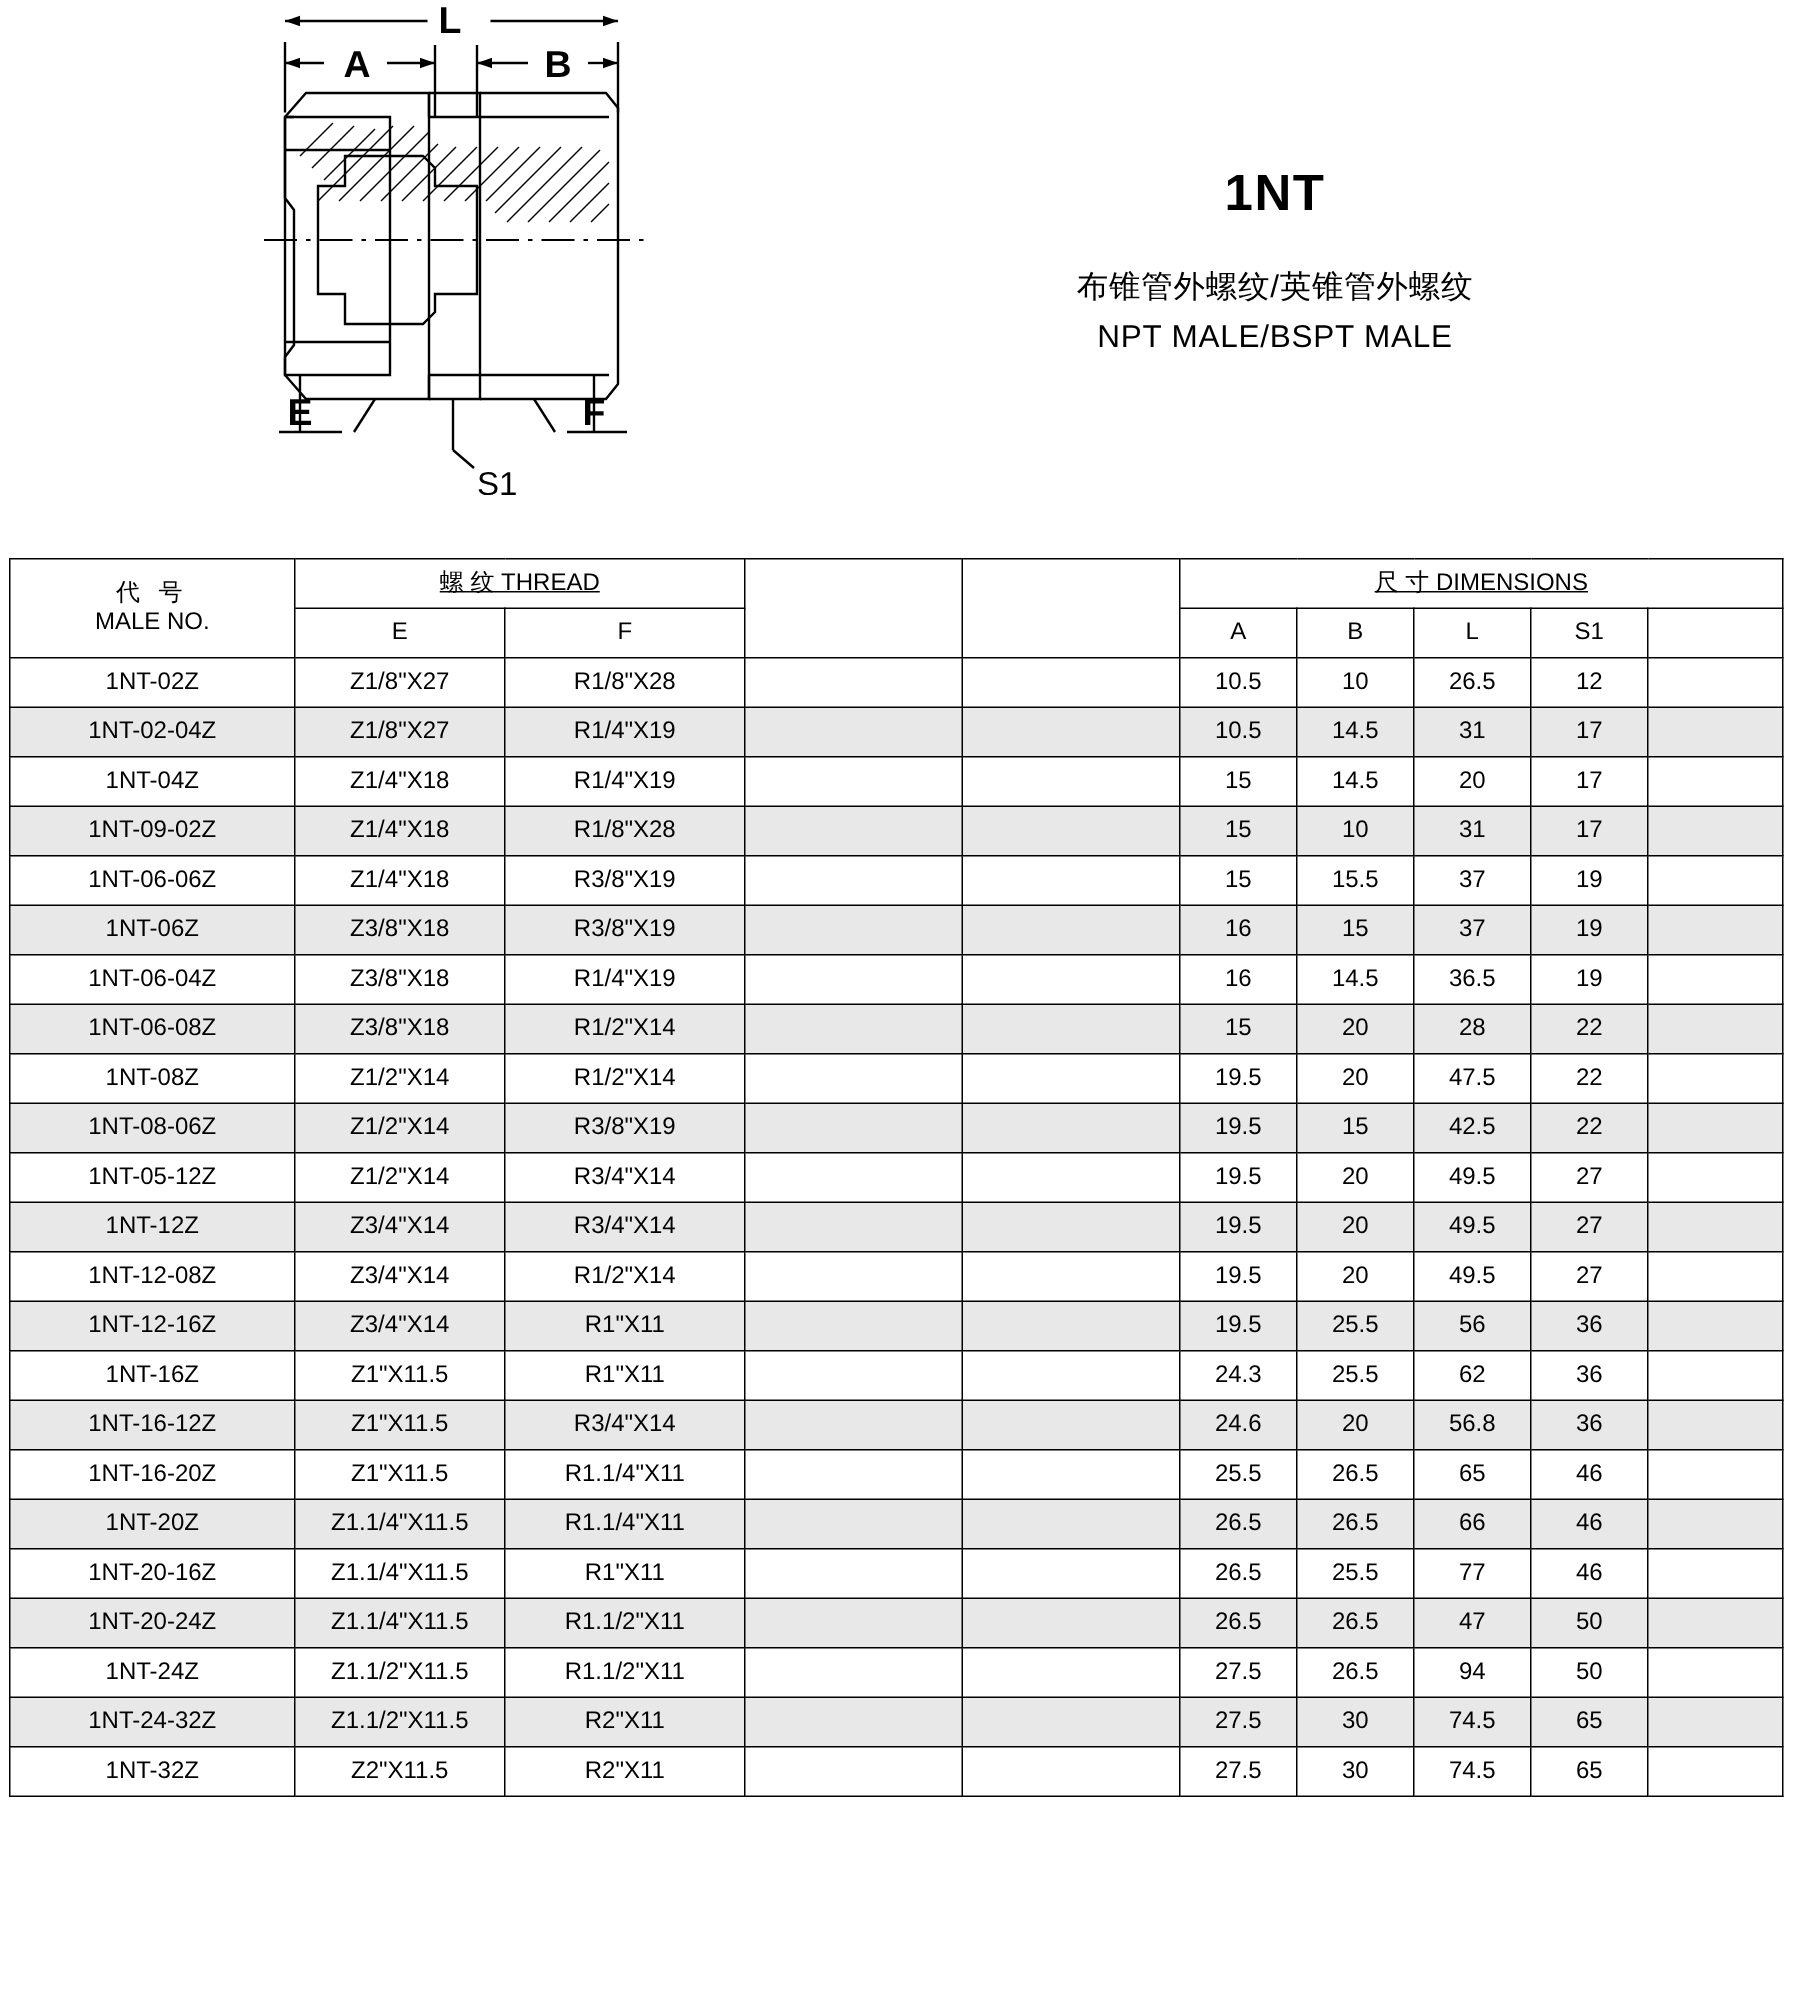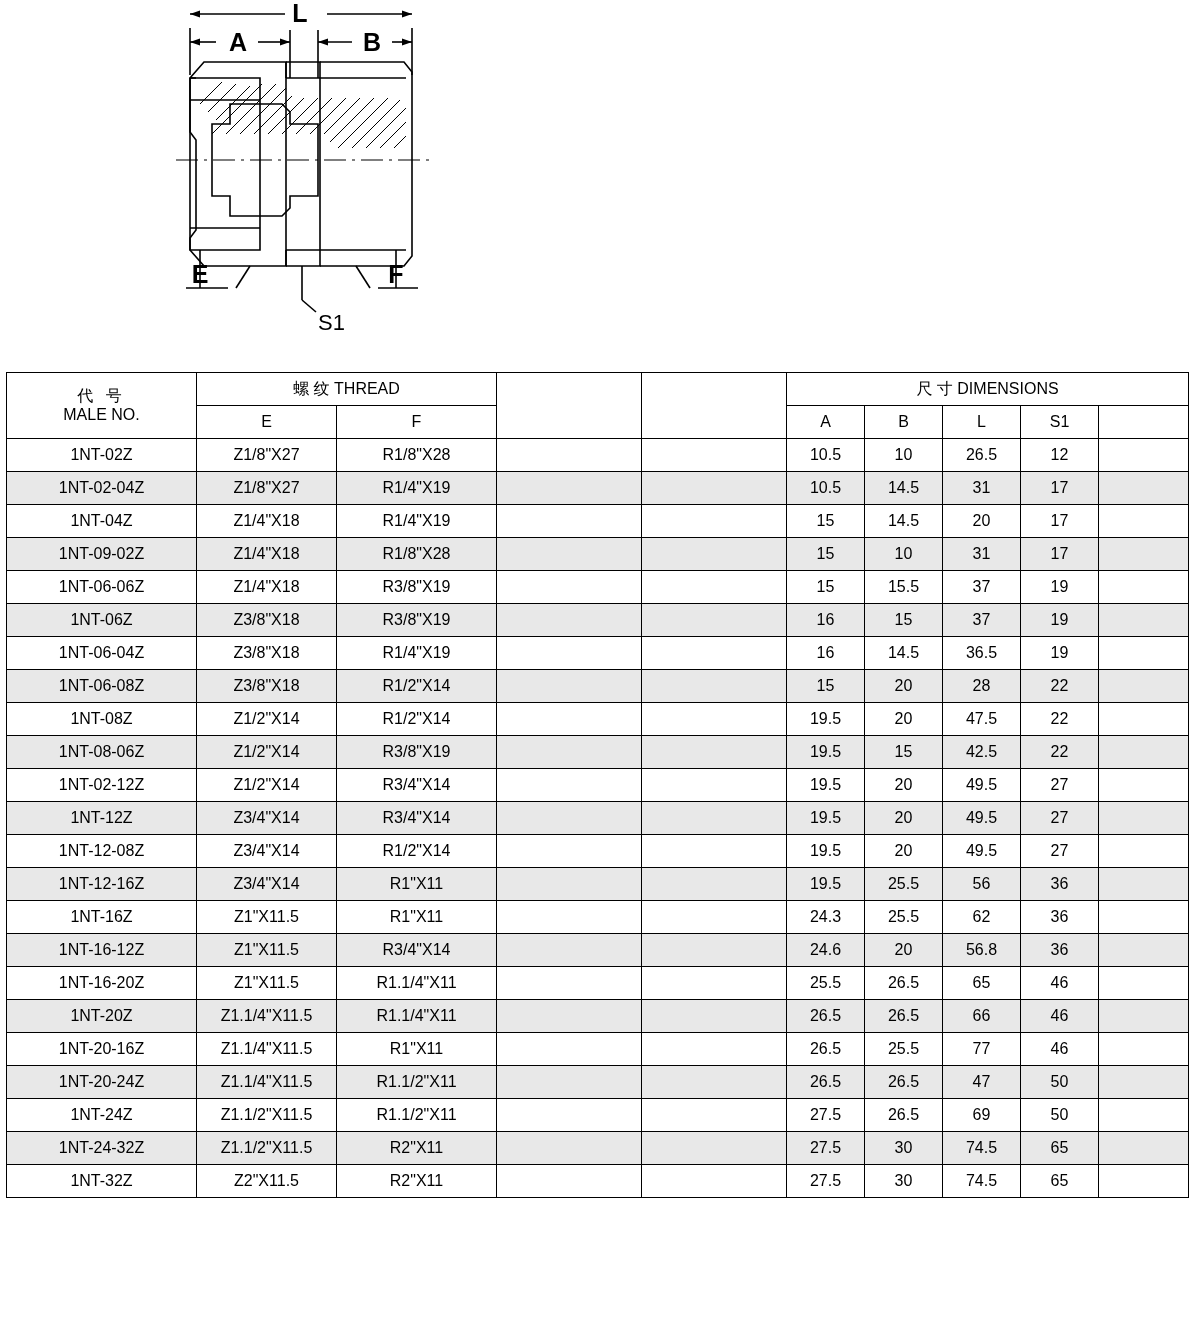--- a/index.html
+++ b/index.html
@@ -65,21 +65,21 @@
     border: 1px solid #000;
     text-align: center;
     font-size: 16px;
     font-weight: normal;
     padding: 0;
     height: 33px;
     line-height: 1.15;
   }
   tr.shaded td { background: #e8e8e8; }
   .hdr { background: #ffffff; }
-  .hdr-cn { font-size: 17px; }
+  .hdr-cn { font-size: 17px; text-decoration: underline; }
   .part-head {
     font-size: 16px;
     line-height: 1.5;
   }
   .part-head .cn { letter-spacing: 4px; }
   .blank-col { background: #fff; }
   tr.shaded td.blank-col { background: #e8e8e8; }
 </style>
 </head>
 <body>
@@ -175,20 +175,25 @@
         <text x="300" y="22" text-anchor="middle">L</text>
         <text x="238" y="51" text-anchor="middle">A</text>
         <text x="372" y="51" text-anchor="middle">B</text>
         <text x="200" y="283" text-anchor="middle">E</text>
         <text x="396" y="283" text-anchor="middle">F</text>
         <text x="318" y="330" text-anchor="start" font-size="22" font-weight="normal">S1</text>
       </g>
     </svg>
   </div>
 
+  <div class="title-wrap">
+    <div class="product-code">1NT</div>
+    <div class="title-cn">布锥管外螺纹/英锥管外螺纹</div>
+    <div class="title-en">NPT MALE/BSPT MALE</div>
+  </div>
 </div>
 
 <div class="table-wrap">
   <table class="spec">
     <colgroup>
       <col style="width:190px">
       <col style="width:140px">
       <col style="width:160px">
       <col style="width:145px">
       <col style="width:145px">
@@ -334,21 +339,21 @@
           <td>R3/8"X19</td>
           <td class="blank-col"></td>
           <td class="blank-col"></td>
           <td>19.5</td>
           <td>15</td>
           <td>42.5</td>
           <td>22</td>
           <td class="blank-col"></td>
         </tr>
         <tr>
-          <td>1NT-02-12Z</td>
+          <td>1NT-05-12Z</td>
           <td>Z1/2"X14</td>
           <td>R3/4"X14</td>
           <td class="blank-col"></td>
           <td class="blank-col"></td>
           <td>19.5</td>
           <td>20</td>
           <td>49.5</td>
           <td>27</td>
           <td class="blank-col"></td>
         </tr>
@@ -461,21 +466,21 @@
           <td class="blank-col"></td>
         </tr>
         <tr>
           <td>1NT-24Z</td>
           <td>Z1.1/2"X11.5</td>
           <td>R1.1/2"X11</td>
           <td class="blank-col"></td>
           <td class="blank-col"></td>
           <td>27.5</td>
           <td>26.5</td>
-          <td>69</td>
+          <td>94</td>
           <td>50</td>
           <td class="blank-col"></td>
         </tr>
         <tr class="shaded">
           <td>1NT-24-32Z</td>
           <td>Z1.1/2"X11.5</td>
           <td>R2"X11</td>
           <td class="blank-col"></td>
           <td class="blank-col"></td>
           <td>27.5</td>

